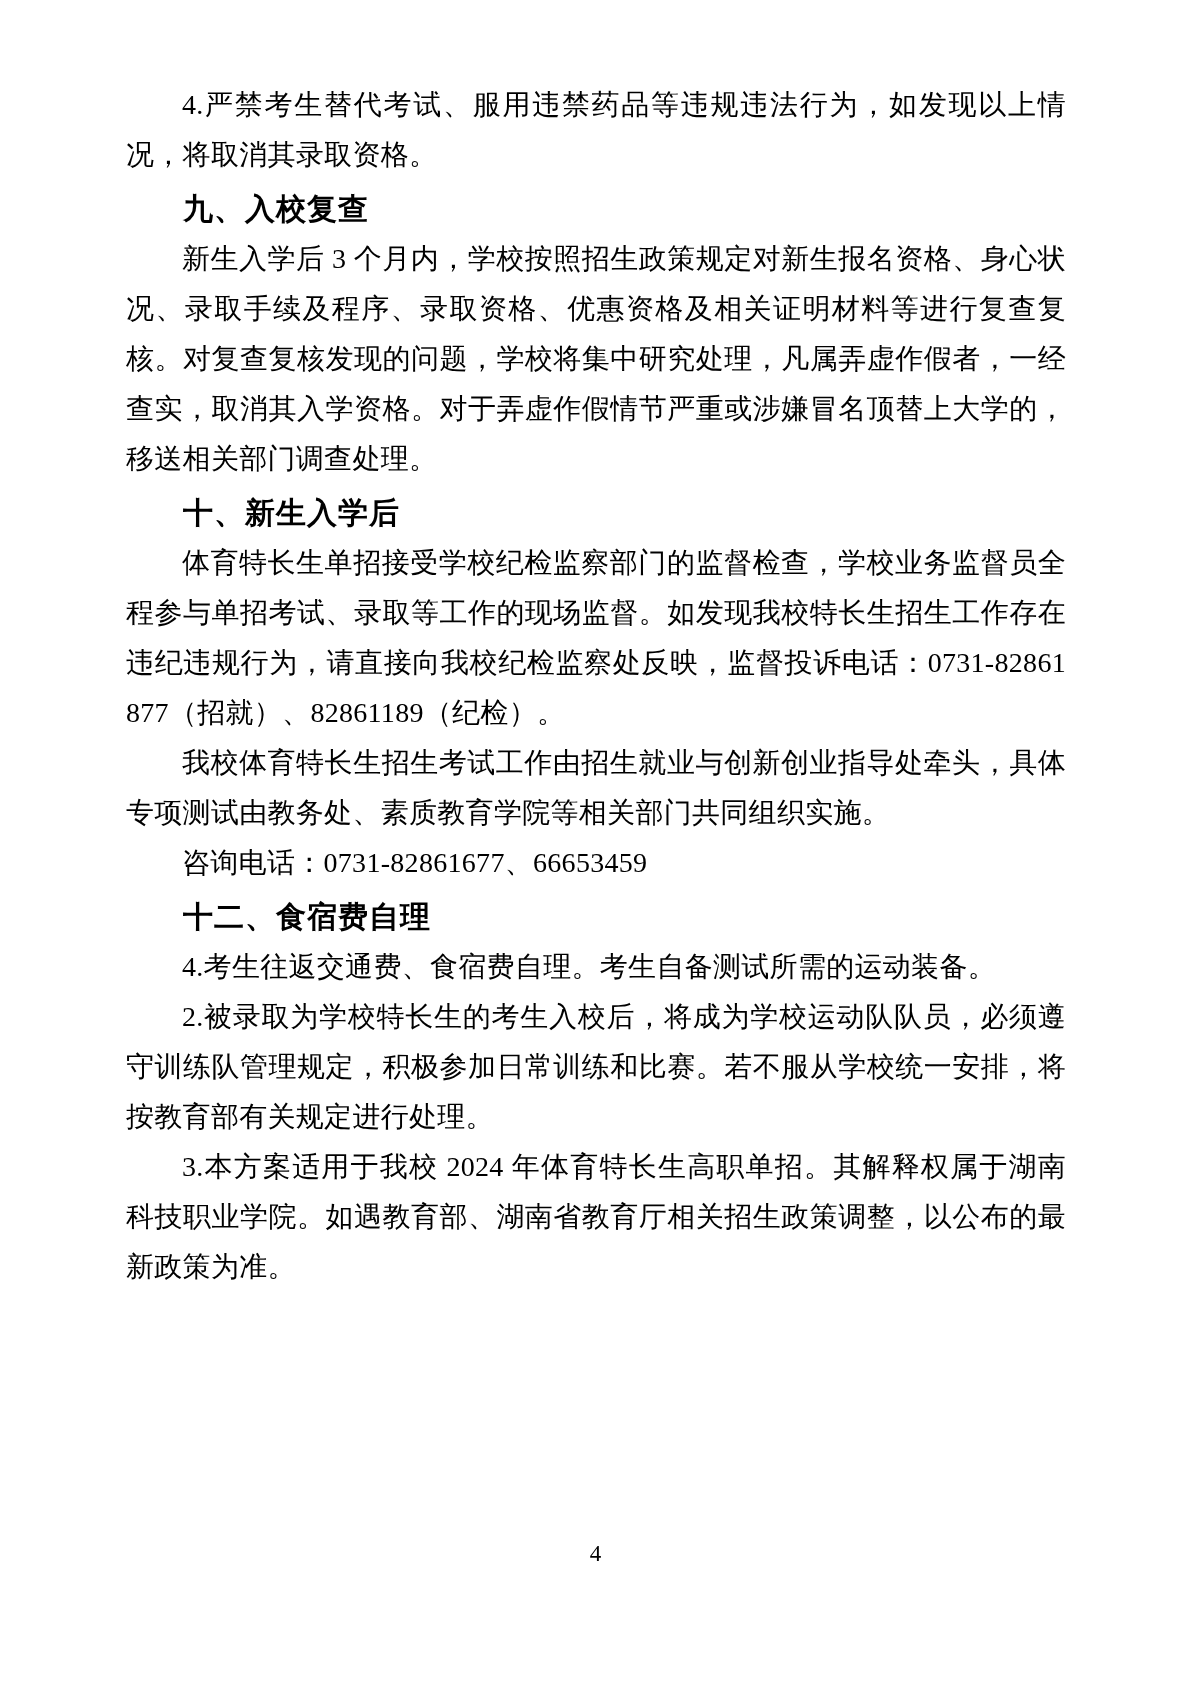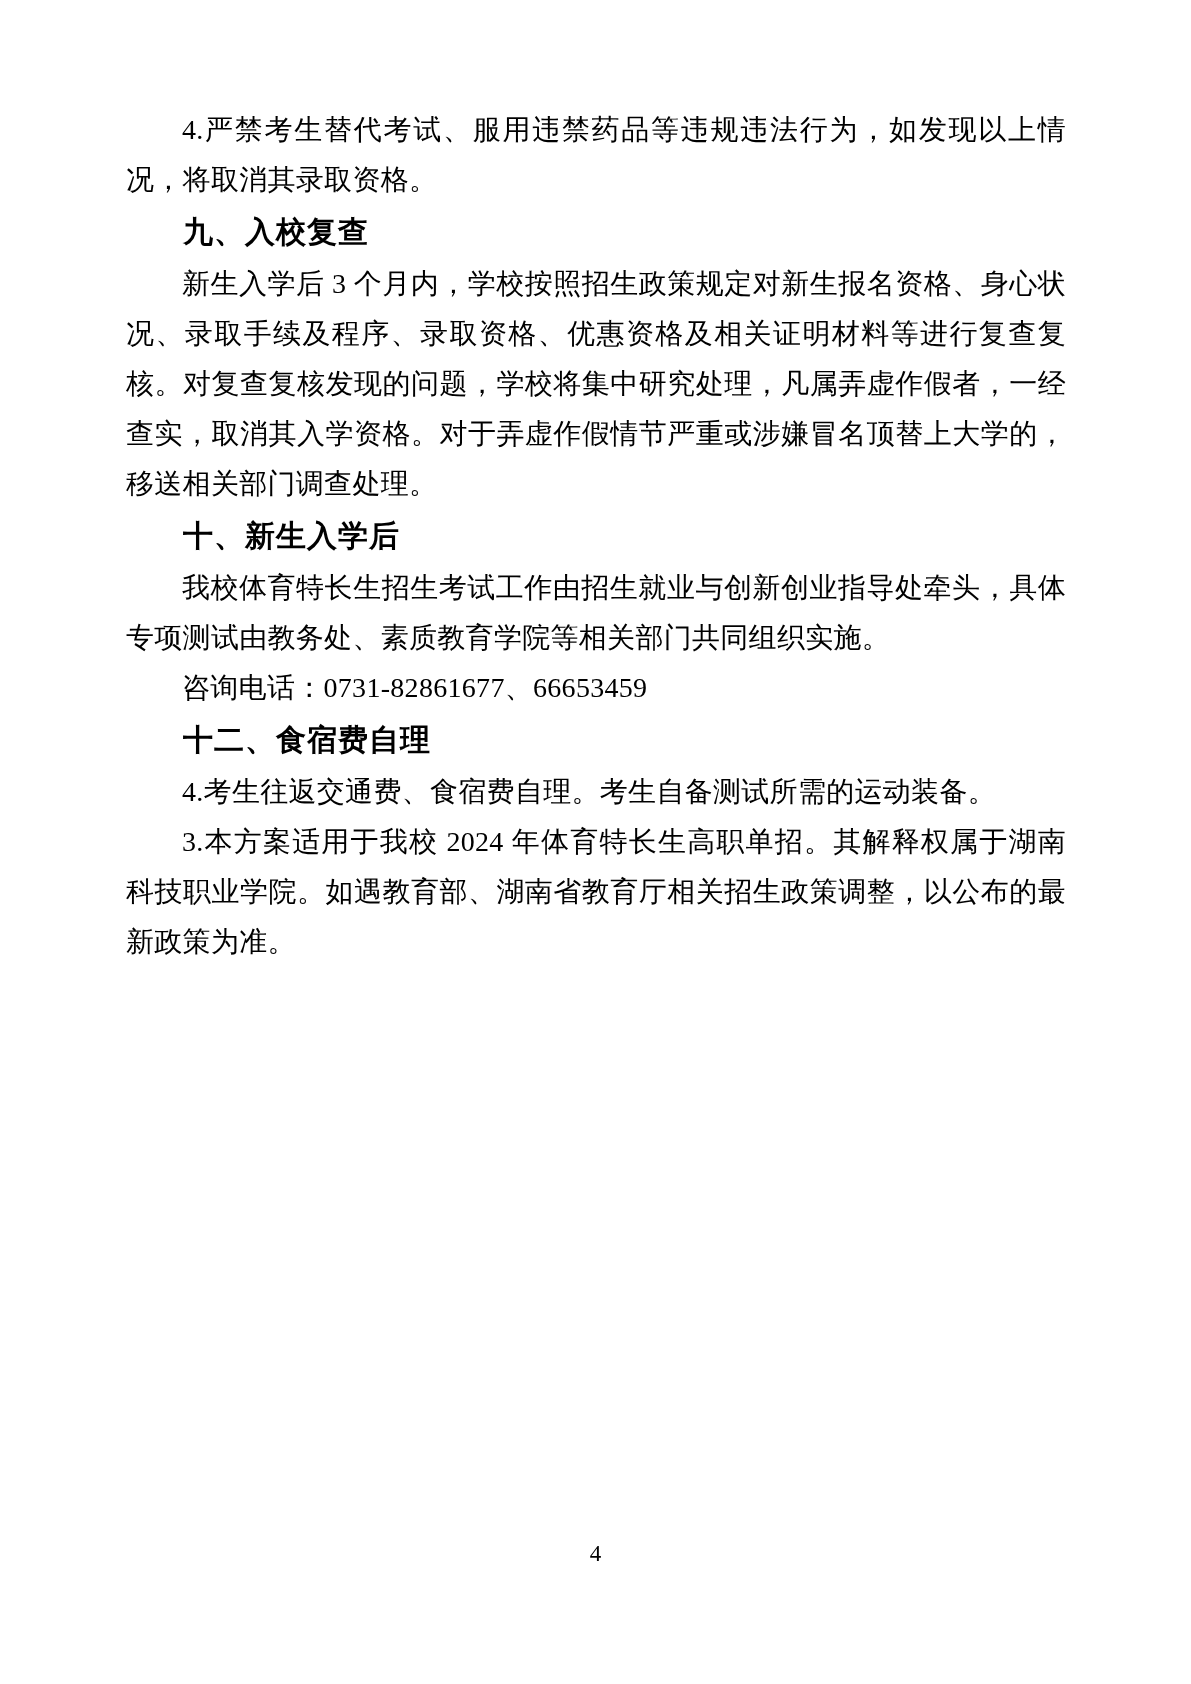--- a/index.html
+++ b/index.html
@@ -10,40 +10,40 @@
     font-family: "Liberation Serif", "DejaVu Serif", serif;
     color: #000000;
     position: relative;
     overflow: hidden;
   }
   .page {
     width: 1191px;
     height: 1684px;
     background: #ffffff;
     position: relative;
-    padding: 105px 125px 0 126px;
+    padding: 80px 125px 0 126px;
   }
   .content { width: 940px; }
   .content .body-para {
     font-size: 28px;
     line-height: 50px;
     text-align: justify;
     text-justify: inter-character;
     text-indent: 2em;
     letter-spacing: 0.3px;
     word-break: break-all;
   }
   .content .section-heading {
     font-size: 30px;
     line-height: 50px;
     font-weight: bold;
     text-indent: 1.9em;
     margin-top: 4px;
     letter-spacing: 1px;
-    font-family: Liberation Mono, monospace;
+    font-family: Liberation Serif, serif;
   }
   .page-footer {
     position: absolute;
     left: 0;
     top: 1540px;
     width: 1191px;
     text-align: center;
     font-size: 23px;
     line-height: 28px;
     font-family: "Liberation Serif", "DejaVu Serif", serif;
@@ -51,22 +51,24 @@
 </style>
 </head>
 <body>
 
 <div class="page">
   <main class="content">
     <p class="body-para">4.严禁考生替代考试、服用违禁药品等违规违法行为，如发现以上情况，将取消其录取资格。</p>
     <h2 class="section-heading">九、入校复查</h2>
     <p class="body-para">新生入学后 3 个月内，学校按照招生政策规定对新生报名资格、身心状况、录取手续及程序、录取资格、优惠资格及相关证明材料等进行复查复核。对复查复核发现的问题，学校将集中研究处理，凡属弄虚作假者，一经查实，取消其入学资格。对于弄虚作假情节严重或涉嫌冒名顶替上大学的，移送相关部门调查处理。</p>
     <h2 class="section-heading">十、新生入学后</h2>
+    <p class="body-para">体育特长生单招接受学校纪检监察部门的监督检查，学校业务监督员全程参与单招考试、录取等工作的现场监督。如发现我校特长生招生工作存在违纪违规行为，请直接向我校纪检监察处反映，监督投诉电话：0731-82861877（招就）、82861189（纪检）。</p>
     <p class="body-para">我校体育特长生招生考试工作由招生就业与创新创业指导处牵头，具体专项测试由教务处、素质教育学院等相关部门共同组织实施。</p>
     <p class="body-para">咨询电话：0731-82861677、66653459</p>
     <h2 class="section-heading">十二、食宿费自理</h2>
     <p class="body-para">4.考生往返交通费、食宿费自理。考生自备测试所需的运动装备。</p>
+    <p class="body-para">2.被录取为学校特长生的考生入校后，将成为学校运动队队员，必须遵守训练队管理规定，积极参加日常训练和比赛。若不服从学校统一安排，将按教育部有关规定进行处理。</p>
     <p class="body-para">3.本方案适用于我校 2024 年体育特长生高职单招。其解释权属于湖南科技职业学院。如遇教育部、湖南省教育厅相关招生政策调整，以公布的最新政策为准。</p>
   </main>
   <footer class="page-footer">
     <span>4</span>
   </footer>
 </div>
 
 </body></html>

